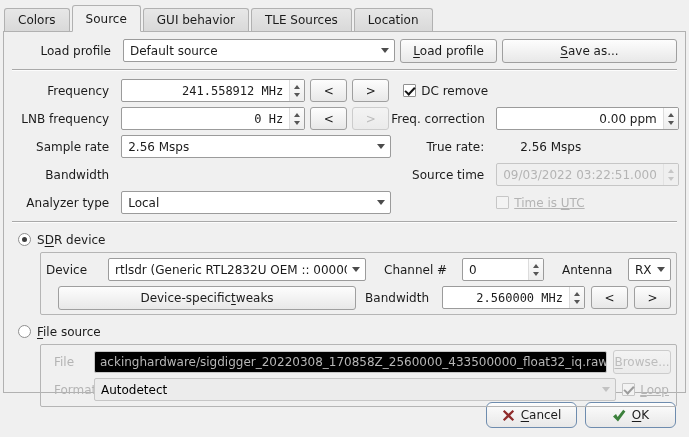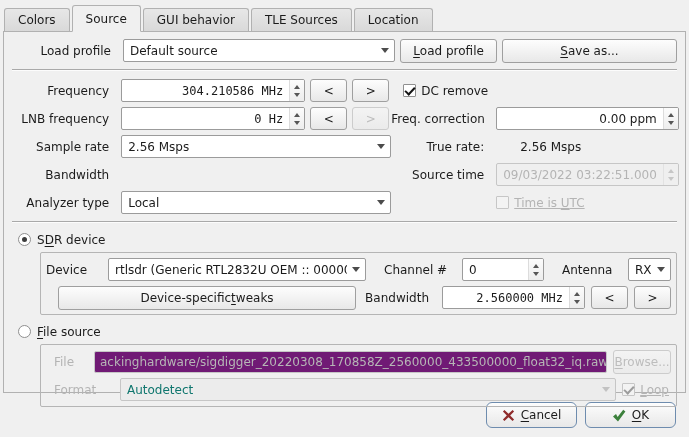--- a/index.html
+++ b/index.html
@@ -43,21 +43,21 @@
   .hsep { height:0; border-top:1px solid #a9a9a9; border-bottom:1px solid #fcfcfc; margin:7px 0; }
 
   
   .combo {
     height:23px; background:#fff; border:1px solid #9b9b9b; border-radius:2px;
     display:flex; align-items:center; padding:0 5px 0 6px; cursor:default;
   }
   .combo-val { flex:1; white-space:nowrap; overflow:hidden; }
   .carr { flex:none; width:0; height:0; margin-left:5px;
     border-left:4px solid transparent; border-right:4px solid transparent; border-top:5px solid #4c4c4c; }
-  .combo.dis { background:#ececec; border-color:#c6c6c6; color:#0f766e;margin-left:26px; }
+  .combo.dis { background:#ececec; border-color:#c6c6c6; color:#000000; }
   .combo.dis .carr { border-top-color:#c2c2c2; }
 
   .spin { height:23px; background:#fff; border:1px solid #9b9b9b; border-radius:2px;
     display:flex; align-items:stretch; overflow:hidden; }
   .spin-val { flex:1; display:flex; align-items:center; justify-content:flex-end;
     padding:0 6px; white-space:nowrap; overflow:hidden; }
   .spin-val.left { justify-content:flex-start; }
   .updown { flex:none; width:15px; display:flex; flex-direction:column; justify-content:center;
     align-items:center; gap:4px; border-left:1px solid #dcdcdc; background:linear-gradient(#fcfcfc,#ededed); }
   .arr-up { width:0; height:0; border-left:3.5px solid transparent; border-right:3.5px solid transparent;
@@ -90,21 +90,21 @@
   .radio { width:13px; height:13px; flex:none; background:#fff; border:1px solid #8f8f8f; border-radius:50%; position:relative; }
   .radio.sel::after { content:""; position:absolute; left:3px; top:3px; width:5px; height:5px; border-radius:50%; background:#3c3c3c; }
 
   .cols { display:flex; margin-top:8px;justify-content:center; }
   .col-left { width:381px; flex:none; display:flex; flex-direction:column; gap:5px; }
   .col-right { flex:1; display:flex; flex-direction:column; gap:5px; }
 
   .gframe { border:1px solid #b5b5b5; border-radius:2px; margin-left:28px; padding:5px 5px; display:flex; flex-direction:column; gap:5px; }
   .lbl-left { flex:none; padding-left:8px; white-space:nowrap; }
   .gframe.disabled .lbl-left { color:var(--disabled-text,#b4b4b4); }
-  .field-dis { height:22px; flex:1; background:#701a75; border:1px solid #c6c6c6; border-radius:2px;
+  .field-dis { height:22px; flex:1; background:#000000; border:1px solid #c6c6c6; border-radius:2px;
     color:#b6b6b6; display:flex; align-items:center; padding:0 5px; white-space:nowrap; overflow:hidden; }
 
   .grow { flex:1; }
   u { text-underline-offset:2px; }
 
   
   .footer { display:flex; justify-content:flex-end; gap:8px; padding:9px 13px 0 0; }
   .footer-btn { width:91px; height:26px; gap:6px; border-color:var(--highlight-border,#6e8cae);border-radius:6px; }
   .footer-btn svg { flex:none; }
 </style>
@@ -134,21 +134,21 @@
     </div>
 
     <div class="hsep"></div>
 
     <div class="cols">
 
       <div class="col-left">
         <div class="row">
           <span class="lbl w-main">Frequency</span>
           <div class="spin" style="width:184px;">
-            <span class="spin-val mono">304.210586 MHz</span>
+            <span class="spin-val mono">241.558912 MHz</span>
             <span class="updown">
               <span class="arr-up"></span>
               <span class="arr-dn"></span>
             </span>
           </div>
           <button class="btn stepbtn">&lt;</button>
           <button class="btn stepbtn">&gt;</button>
         </div>
 
         <div class="row">

